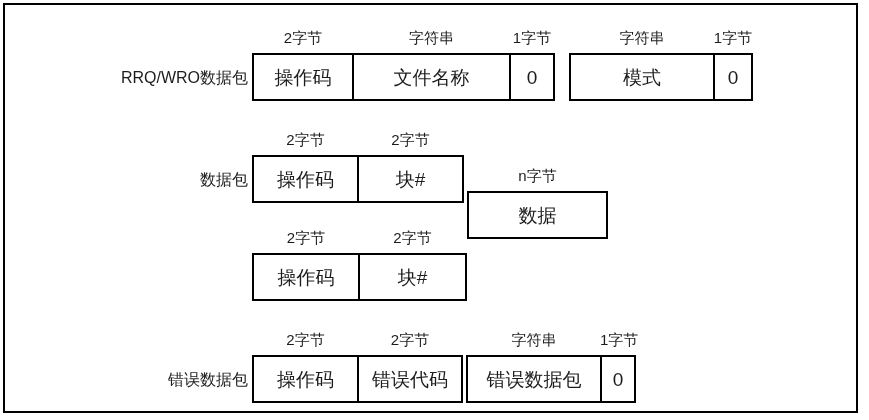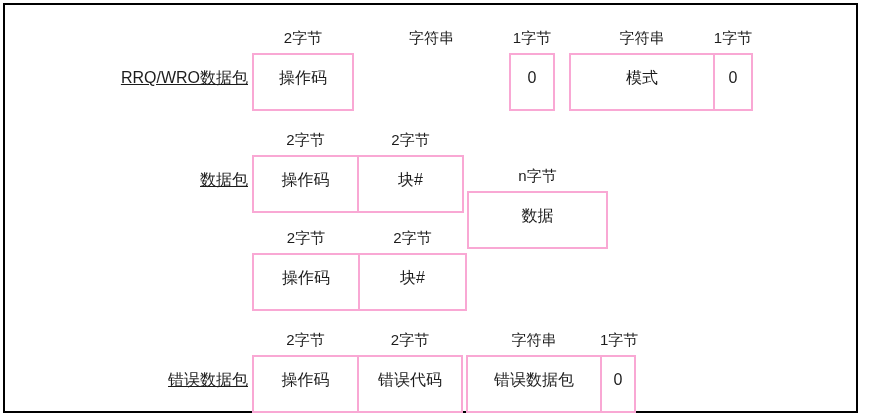--- a/index.html
+++ b/index.html
@@ -7,49 +7,50 @@
     position:relative;width:869px;height:420px;background:#ffffff;overflow:hidden;
     font-family:"Liberation Sans","DejaVu Sans",sans-serif;color:#1c1c1c;
   }
   .frame{
     position:absolute;left:3px;top:3px;width:855px;height:410px;
     border:2px solid #000000;background:#ffffff;box-sizing:border-box;
   }
   .row{position:absolute;left:0;width:100%;height:80px;}
   .row-label{
     position:absolute;left:0;top:26px;width:243px;height:49px;line-height:49px;
-    text-align:right;font-size:16px;white-space:nowrap;text-decoration:underline;
+    text-align:right;font-size:16px;white-space:nowrap;
   }
   .row-groups{position:absolute;left:247px;top:0;display:flex;align-items:flex-start;}
   .group{display:flex;}
   .cell-col{display:flex;flex-direction:column;box-sizing:border-box;}
   .cell-col + .cell-col{margin-left:-2px;}
   .size-label{
     height:26px;line-height:22px;text-align:center;font-size:15px;white-space:nowrap;
   }
   .cell-box{
-    height:58px;line-height:45px;text-align:center;font-size:16px;
-    border:2px solid #f9a8d4;box-sizing:border-box;background:#ffffff;white-space:nowrap;
+    height:48px;line-height:45px;text-align:center;font-size:19px;
+    border:2px solid #000000;box-sizing:border-box;background:#ffffff;white-space:nowrap;
   }
 </style>
 </head>
 <body>
 
 <div class="canvas">
   <div class="frame" id="frame">
       <div class="row" style="top: 22px;">
         <div class="row-label">RRQ/WRO数据包</div>
         <div class="row-groups">
           <div class="group">
             <div class="cell-col" style="width: 102px;">
               <div class="size-label">2字节</div>
               <div class="cell-box">操作码</div>
             </div>
             <div class="cell-col" style="width: 159px;">
               <div class="size-label">字符串</div>
+              <div class="cell-box">文件名称</div>
             </div>
             <div class="cell-col" style="width: 46px;">
               <div class="size-label">1字节</div>
               <div class="cell-box">0</div>
             </div>
           </div>
           <div class="group" style="margin-left: 14px;">
             <div class="cell-col" style="width: 146px;">
               <div class="size-label">字符串</div>
               <div class="cell-box">模式</div>

